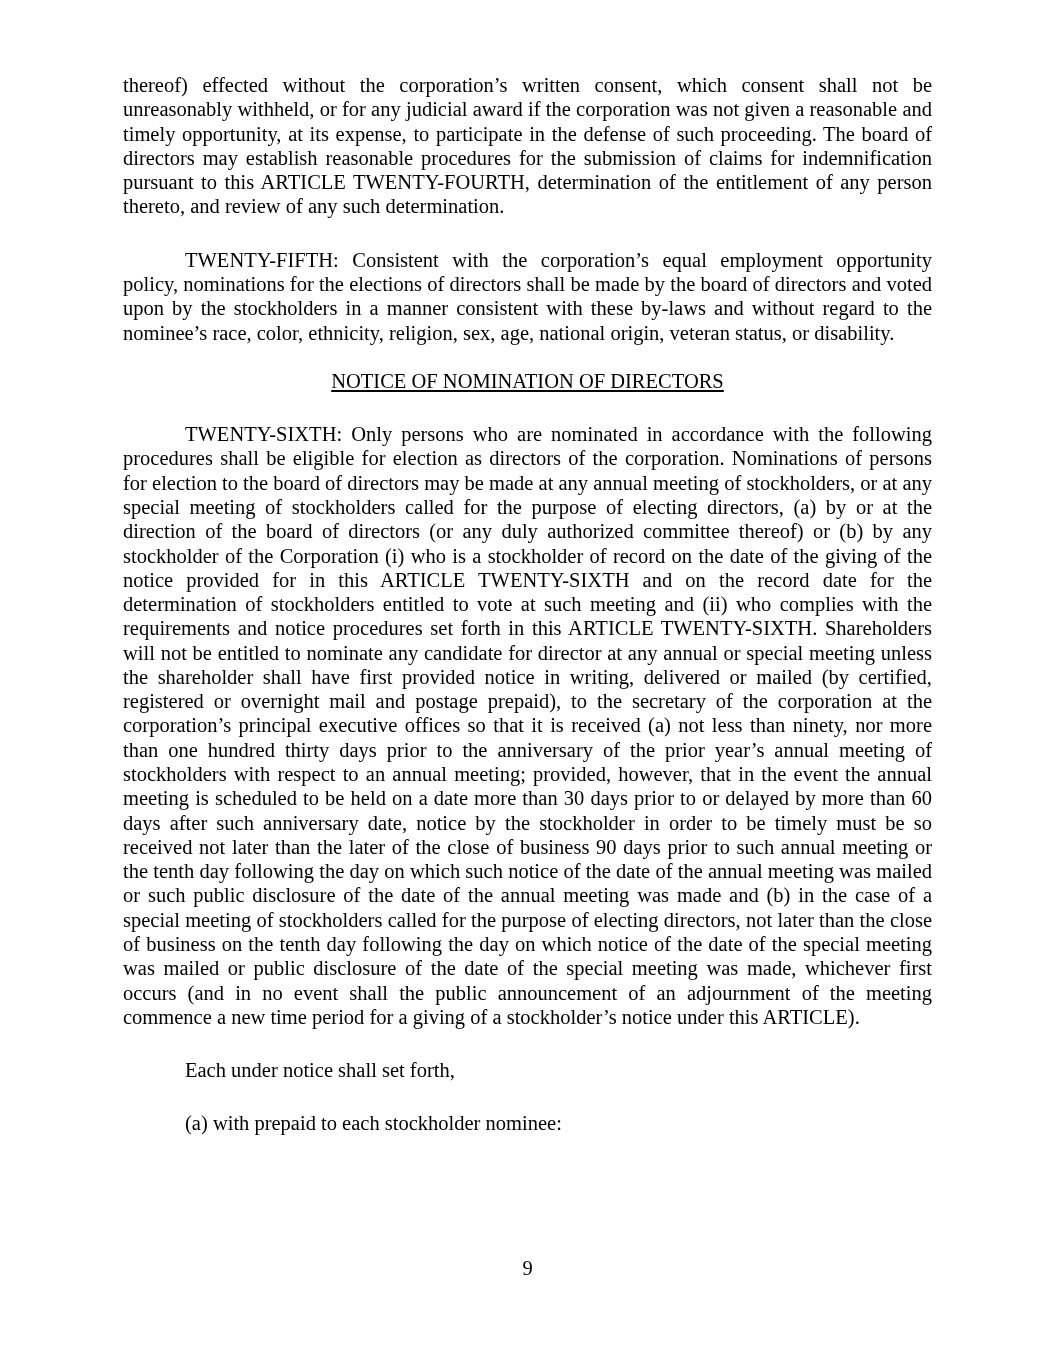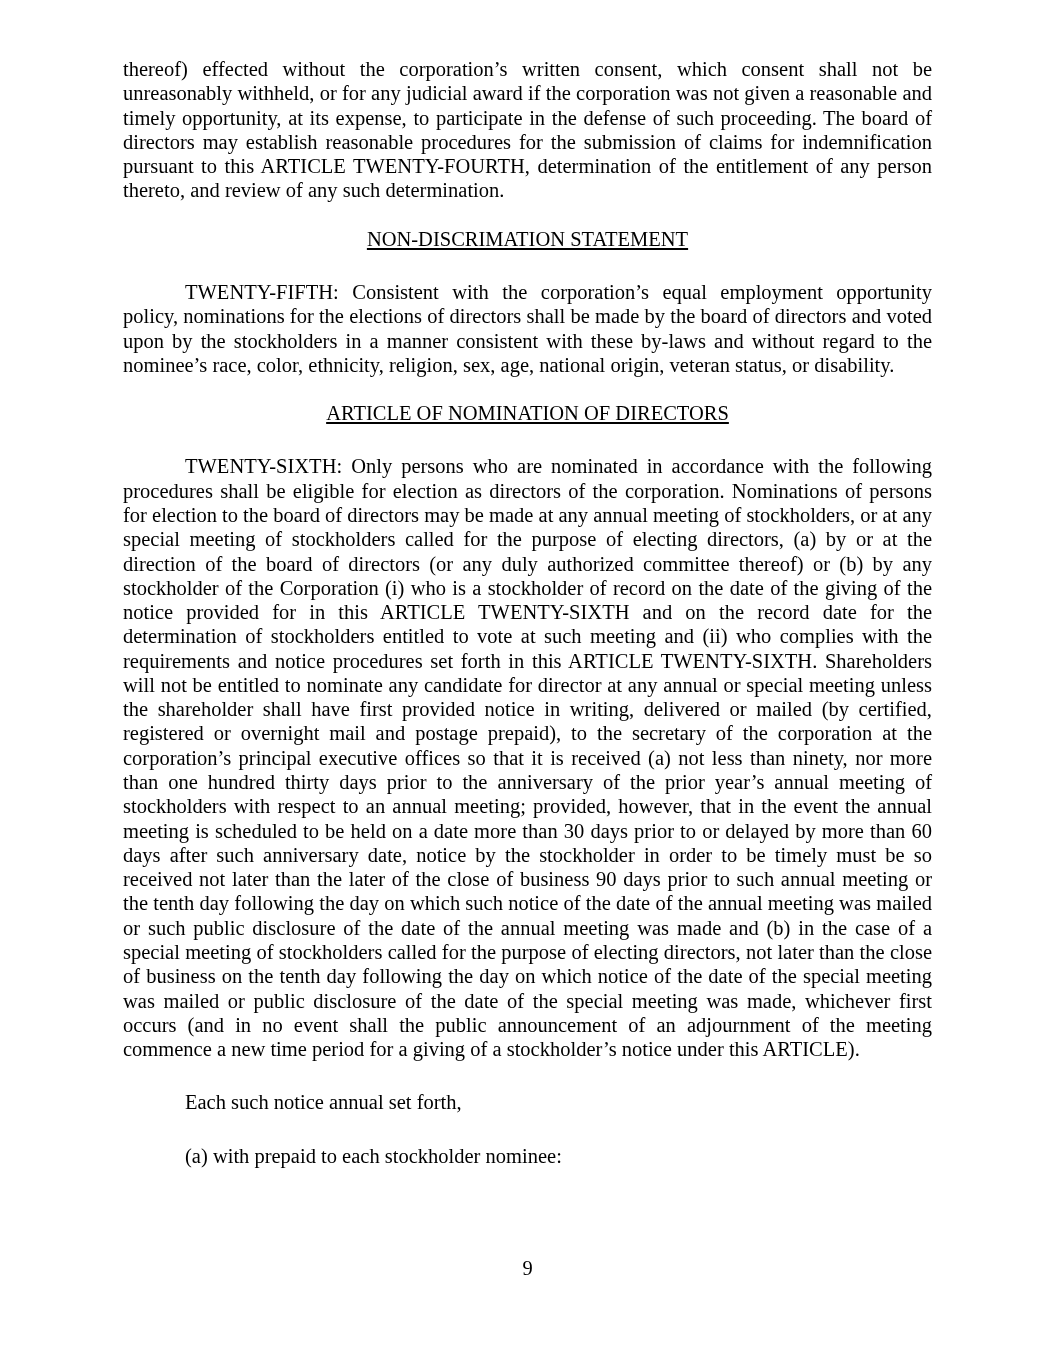--- a/index.html
+++ b/index.html
@@ -7,21 +7,21 @@
   .page {
     position: relative;
     width: 1055px;
     height: 1365px;
     margin: 0 auto;
     background: #ffffff;
     color: #000000;
     font-family: "Liberation Serif", "DejaVu Serif", serif;
     font-size: 20.5px;
     line-height: 1.185;
-    padding: 57px 123px 0 123px;
+    padding: 73px 123px 0 123px;
     overflow: hidden;
   }
   .para {
     text-align: justify;
     margin-bottom: 24px;
   }
   .para.indent { text-indent: 62px; margin-top: 29px; }
   .para.short { text-align: left; }
   .heading {
     font-size: 20.5px;
@@ -38,27 +38,26 @@
     text-align: center;
   }
 </style>
 </head>
 <body>
 
 <div class="page">
 
   <p class="para">thereof) effected without the corporation’s written consent, which consent shall not be unreasonably withheld, or for any judicial award if the corporation was not given a reasonable and timely opportunity, at its expense, to participate in the defense of such proceeding.  The board of directors may establish reasonable procedures for the submission of claims for indemnification pursuant to this ARTICLE TWENTY-FOURTH, determination of the entitlement of any person thereto, and review of any such determination.</p>
 
-  <h2 class="heading"><span class="underline">NON-DISCRIMATION STATEMENT</span></h2>
 
   <p class="para indent">TWENTY-FIFTH: Consistent with the corporation’s equal employment opportunity policy, nominations for the elections of directors shall be made by the board of directors and voted upon by the stockholders in a manner consistent with these by-laws and without regard to the nominee’s race, color, ethnicity, religion, sex, age, national origin, veteran status, or disability.</p>
 
-  <h2 class="heading"><span class="underline">ARTICLE OF NOMINATION OF DIRECTORS</span></h2>
+  <h2 class="heading"><span class="underline">NOTICE OF NOMINATION OF DIRECTORS</span></h2>
 
   <p class="para indent">TWENTY-SIXTH: Only persons who are nominated in accordance with the following procedures shall be eligible for election as directors of the corporation.  Nominations of persons for election to the board of directors may be made at any annual meeting of stockholders, or at any special meeting of stockholders called for the purpose of electing directors, (a) by or at the direction of the board of directors (or any duly authorized committee thereof) or (b) by any stockholder of the Corporation (i) who is a stockholder of record on the date of the giving of the notice provided for in this ARTICLE TWENTY-SIXTH and on the record date for the determination of stockholders entitled to vote at such meeting and (ii) who complies with the requirements and notice procedures set forth in this ARTICLE TWENTY-SIXTH.  Shareholders will not be entitled to nominate any candidate for director at any annual or special meeting unless the shareholder shall have first provided notice in writing, delivered or mailed (by certified, registered or overnight mail and postage prepaid), to the secretary of the corporation at the corporation’s principal executive offices so that it is received (a) not less than ninety, nor more than one hundred thirty days prior to the anniversary of the prior year’s annual meeting of stockholders with respect to an annual meeting; provided, however, that in the event the annual meeting is scheduled to be held on a date more than 30 days prior to or delayed by more than 60 days after such anniversary date, notice by the stockholder in order to be timely must be so received not later than the later of the close of business 90 days prior to such annual meeting or the tenth day following the day on which such notice of the date of the annual meeting was mailed or such public disclosure of the date of the annual meeting was made and (b) in the case of a special meeting of stockholders called for the purpose of electing directors, not later than the close of business on the tenth day following the day on which notice of the date of the special meeting was mailed or public disclosure of the date of the special meeting was made, whichever first occurs (and in no event shall the public announcement of an adjournment of the meeting commence a new time period for a giving of a stockholder’s notice under this ARTICLE).</p>
 
-  <p class="para indent short">Each such notice annual set forth,</p>
+  <p class="para indent short">Each under notice shall set forth,</p>
 
   <p class="para indent short">(a) with prepaid to each stockholder nominee:</p>
 
   <div class="page-number">9</div>
 
 </div>
 
 </body></html>

